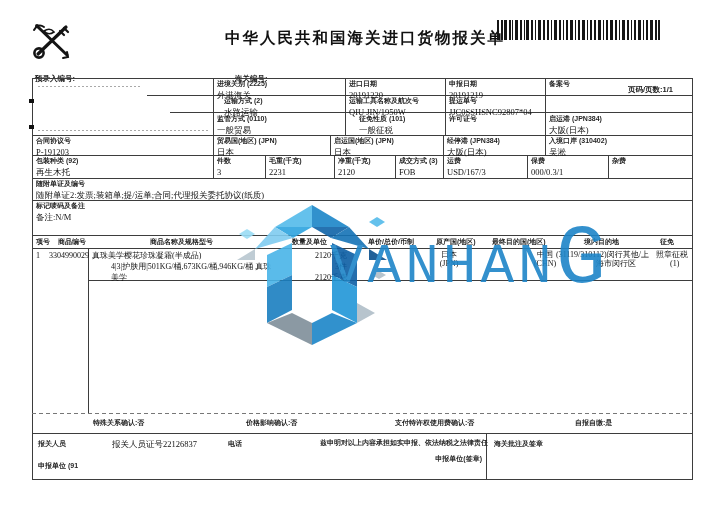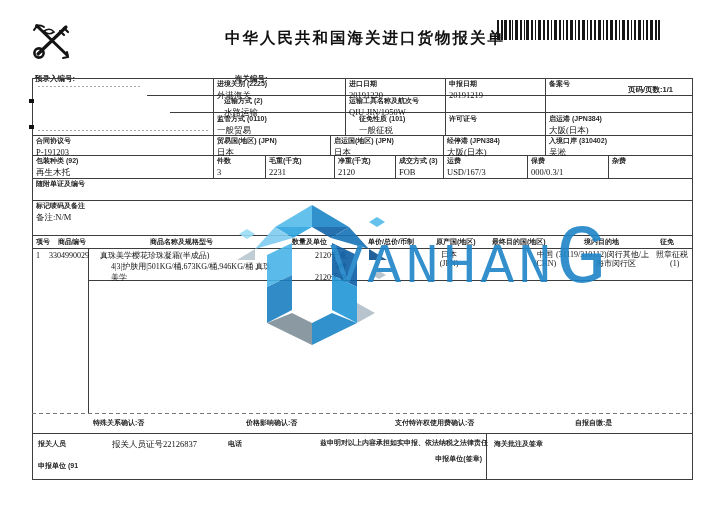--- a/index.html
+++ b/index.html
@@ -152,20 +152,24 @@
   </div>
 
   <div class="cell" style="left:224px;top:97px">
     <div class="lbl">运输方式 (2)</div>
     <div class="val">水路运输</div>
   </div>
   <div class="cell" style="left:349px;top:97px">
     <div class="lbl">运输工具名称及航次号</div>
     <div class="val">QIU JIN/1950W</div>
   </div>
+  <div class="cell" style="left:449px;top:97px">
+    <div class="lbl">提运单号</div>
+    <div class="val">JJC0SSHSNC92807*04</div>
+  </div>
 
   <div class="cell" style="left:217px;top:115px">
     <div class="lbl">监管方式 (0110)</div>
     <div class="val">一般贸易</div>
   </div>
   <div class="cell" style="left:359px;top:115px">
     <div class="lbl">征免性质 (101)</div>
     <div class="val">一般征税</div>
   </div>
   <div class="cell" style="left:449px;top:115px">
@@ -226,39 +230,40 @@
     <div class="lbl">保费</div>
     <div class="val">000/0.3/1</div>
   </div>
   <div class="cell" style="left:612px;top:157px">
     <div class="lbl">杂费</div>
     <div class="val"></div>
   </div>
 
   <div class="cell" style="left:36px;top:180px">
     <div class="lbl">随附单证及编号</div>
+    <div class="val">随附单证2:发票;装箱单;提/运单;合同;代理报关委托协议(纸质)</div>
   </div>
   <div class="cell" style="left:36px;top:202px">
     <div class="lbl">标记唛码及备注</div>
     <div class="val">备注:N/M</div>
   </div>
 
   <div class="ghead" style="left:36px;top:238px">项号</div>
   <div class="ghead" style="left:58px;top:238px">商品编号</div>
   <div class="ghead" style="left:150px;top:238px">商品名称及规格型号</div>
   <div class="ghead" style="left:292px;top:238px">数量及单位</div>
   <div class="ghead" style="left:368px;top:238px">单价/总价/币制</div>
   <div class="ghead" style="left:436px;top:238px">原产国(地区)</div>
   <div class="ghead" style="left:492px;top:238px">最终目的国(地区)</div>
   <div class="ghead" style="left:584px;top:238px">境内目的地</div>
   <div class="ghead" style="left:660px;top:238px">征免</div>
 
   <div class="gval" style="left:36px;top:250px">1</div>
   <div class="gval" style="left:49px;top:250px">3304990029</div>
-  <div class="gval" style="left:100px;top:250px">真珠美学樱花珍珠凝霜(半成品)</div>
+  <div class="gval" style="left:92px;top:250px">真珠美学樱花珍珠凝霜(半成品)</div>
   <div class="gval" style="left:111px;top:261px">4|3|护肤用|501KG/桶,673KG/桶,946KG/桶  真珠</div>
   <div class="gval" style="left:111px;top:272px">美学</div>
   <div class="gval" style="left:290px;top:250px;width:57px;text-align:right">
     <div>2120千克</div>
     <div>3件</div>
     <div>2120千克</div>
   </div>
   <div class="gval" style="left:432px;top:250px;width:34px;text-align:center;line-height:9px">
     <div>日本</div>
     <div>(JPN)</div>

